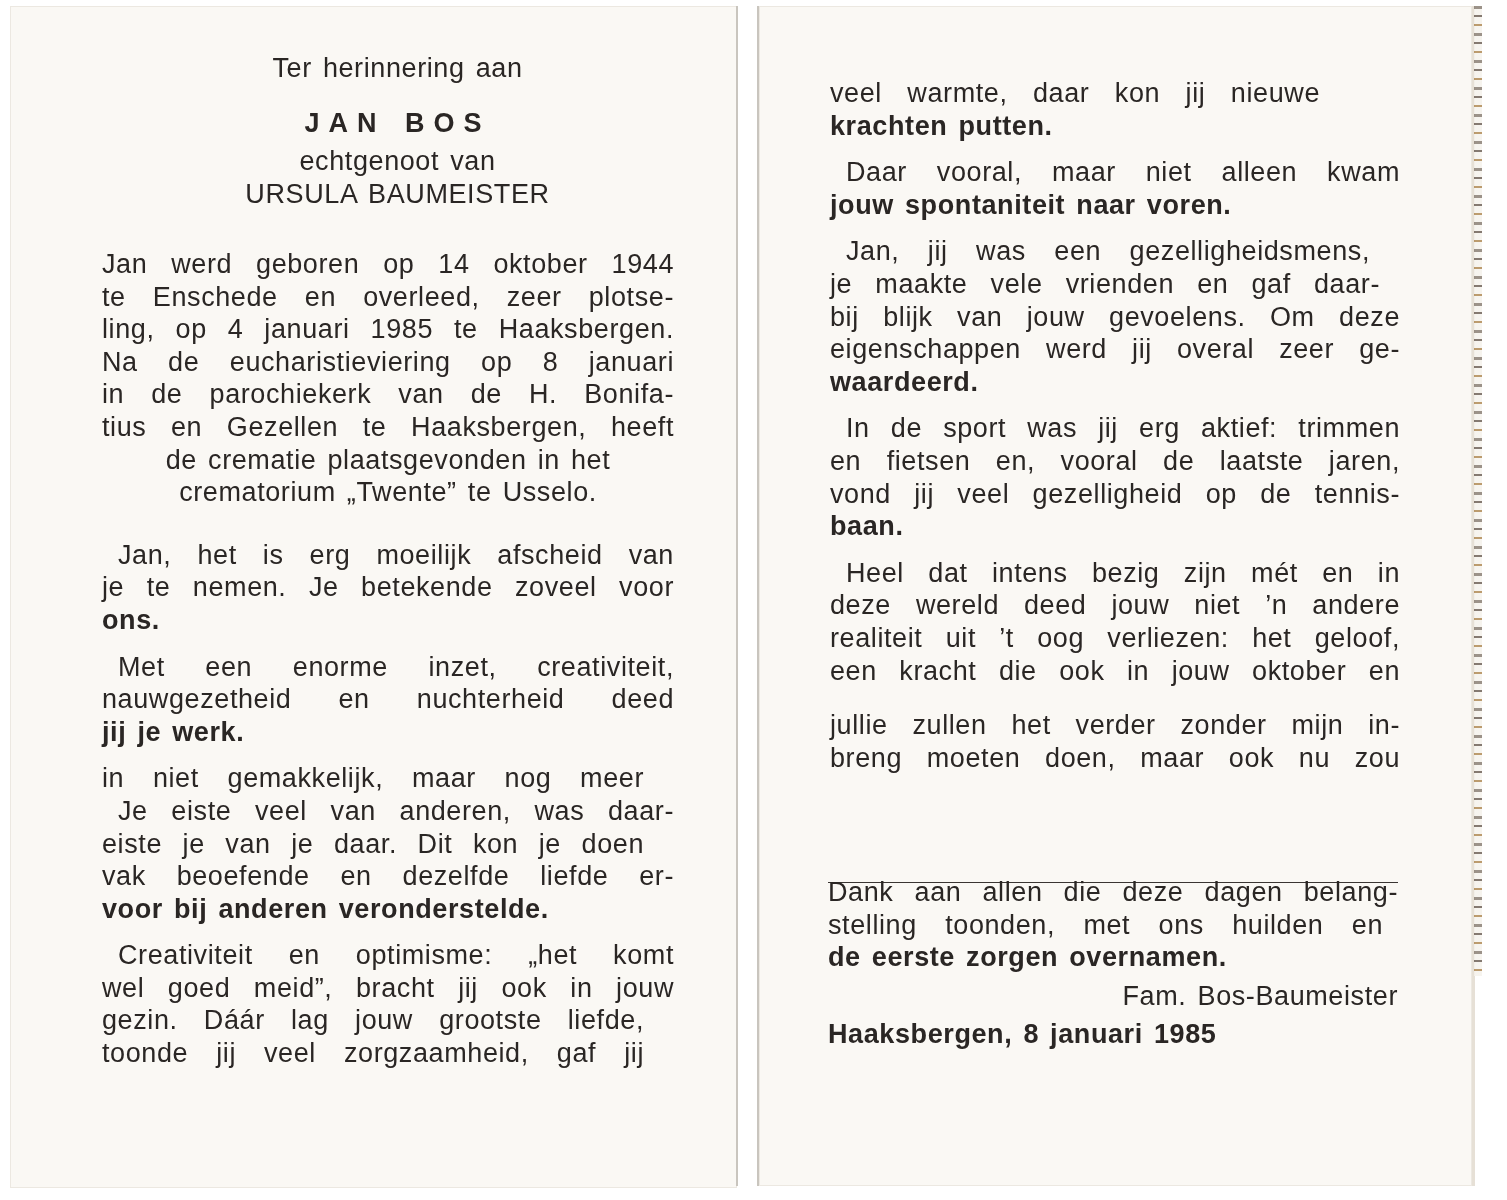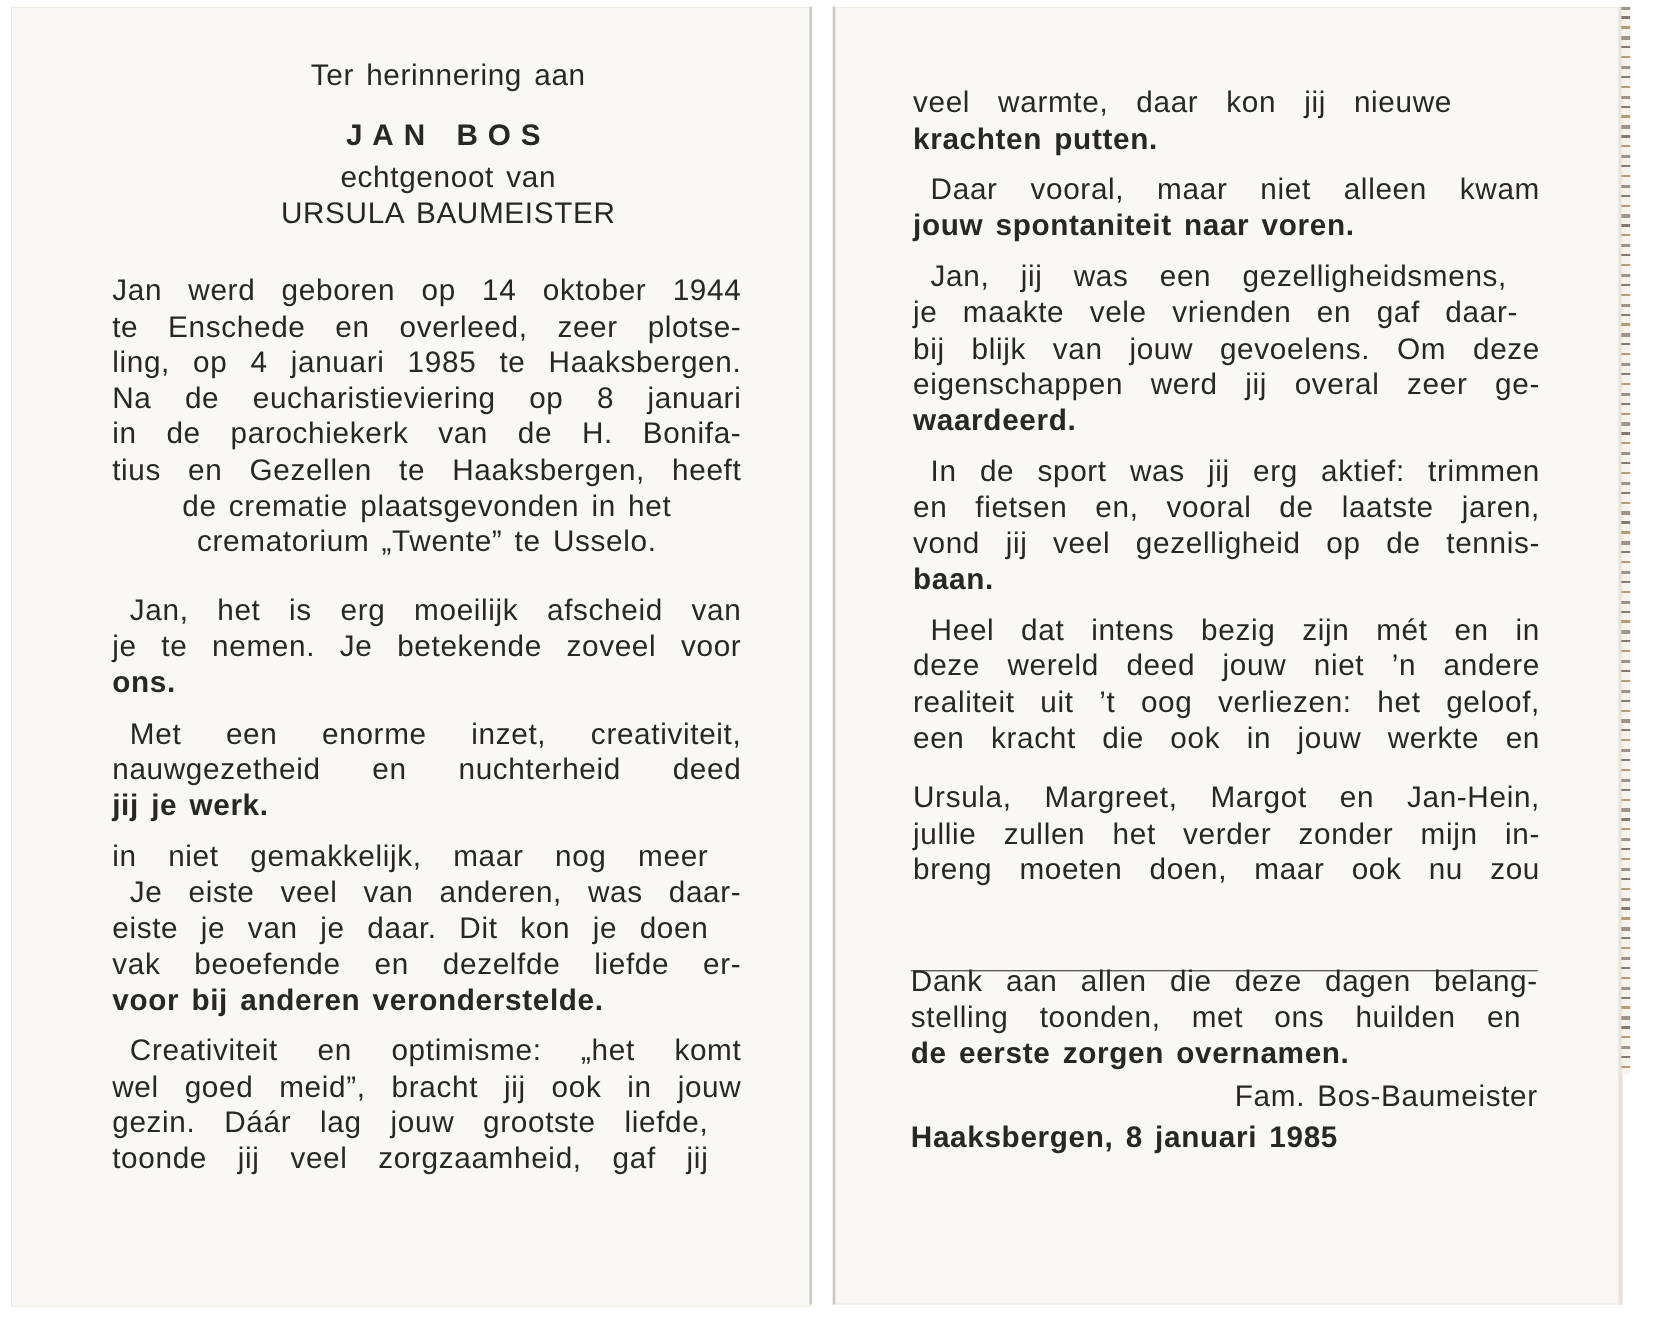--- a/index.html
+++ b/index.html
@@ -27,21 +27,21 @@
       opacity: 0.85;
     }
     .text { position: absolute; font-size: 27px; line-height: 32.6px; letter-spacing: 0.6px; word-spacing: 3px; }
     .center { text-align: center; }
     .line { display: block; white-space: pre; }
     .justify { text-align: justify; text-align-last: justify; }
     .last { text-align: left; text-align-last: left; font-weight: bold; }
     .indent { padding-left: 16px; }
     .gap { height: 14px; }
     .bigname { font-weight: bold; letter-spacing: 9px; font-size: 27px; }
-    #intro { left: 120px; top: 52px; width: 575px; }
+    #intro { left: 110px; top: 52px; width: 575px; }
     #body-left { left: 102px; top: 248px; width: 572px; }
     #body-right { left: 830px; top: 77px; width: 570px; }
     .divider { position: absolute; left: 828px; top: 882px; width: 570px; height: 0; border-top: 1.5px solid #3a3532; }
     #thanks { left: 828px; top: 876px; width: 570px; }
     .right-align { text-align: right; text-align-last: right; }
   </style>
 </head>
 <body>
 
 <div class="card" id="card-left"></div>
@@ -120,25 +120,24 @@
     <span class="line justify indent">In de sport was jij erg aktief: trimmen</span>
     <span class="line justify">en fietsen en, vooral de laatste jaren,</span>
     <span class="line justify">vond jij veel gezelligheid op de tennis-</span>
     <span class="line last">baan.</span>
   </div>
   <div class="gap"></div>
   <div>
     <span class="line justify indent">Heel dat intens bezig zijn mét en in</span>
     <span class="line justify">deze wereld deed jouw niet ’n andere</span>
     <span class="line justify">realiteit uit ’t oog verliezen: het geloof,</span>
-    <span class="line justify">een kracht die ook in jouw werkte en</span>
+    <span class="line justify">een kracht die ook in jouw oktober en</span>
   </div>
   <div class="gap" style="height:22px;"></div>
   <div>
-    <span class="line justify">Ursula, Margreet, Margot en Jan-Hein,</span>
     <span class="line justify">jullie zullen het verder zonder mijn in-</span>
     <span class="line justify">breng moeten doen, maar ook nu zou</span>
   </div>
 </div>
 
 <div class="divider"></div>
 
 <div class="text" id="thanks">
   <span class="line justify">Dank aan allen die deze dagen belang-</span>
   <span class="line justify" style="padding-right:15px;">stelling toonden, met ons huilden en</span>

